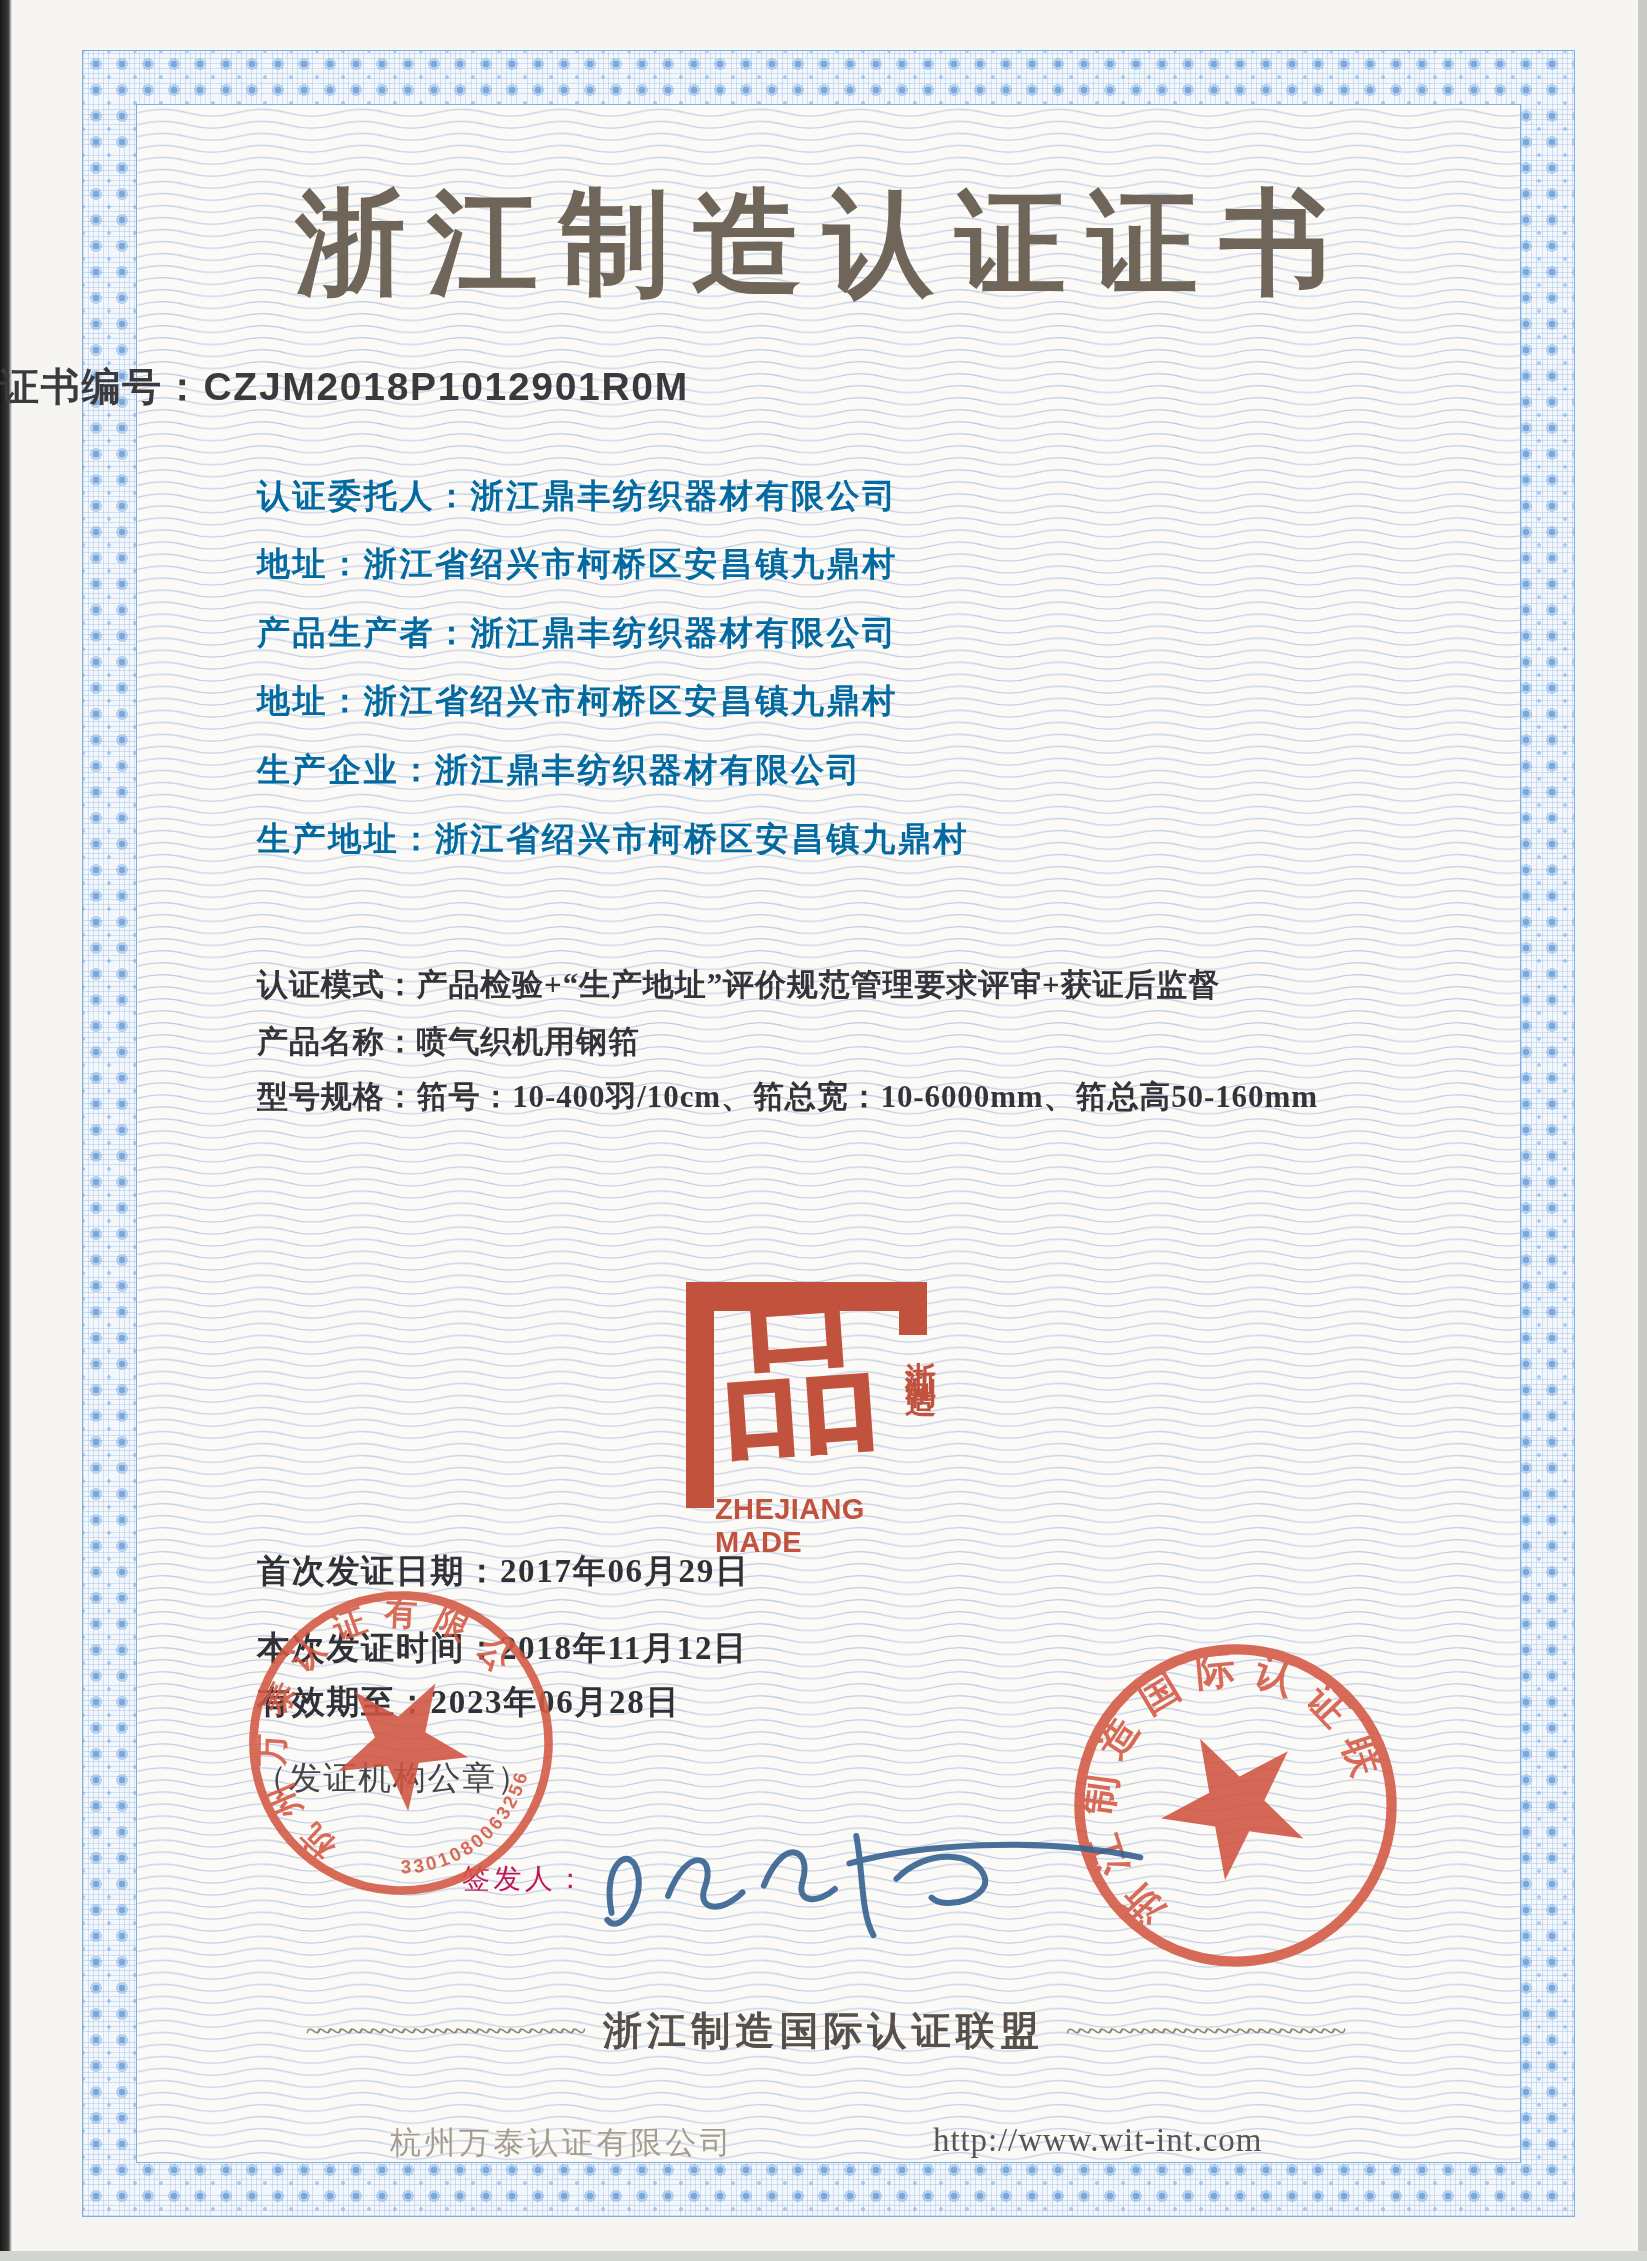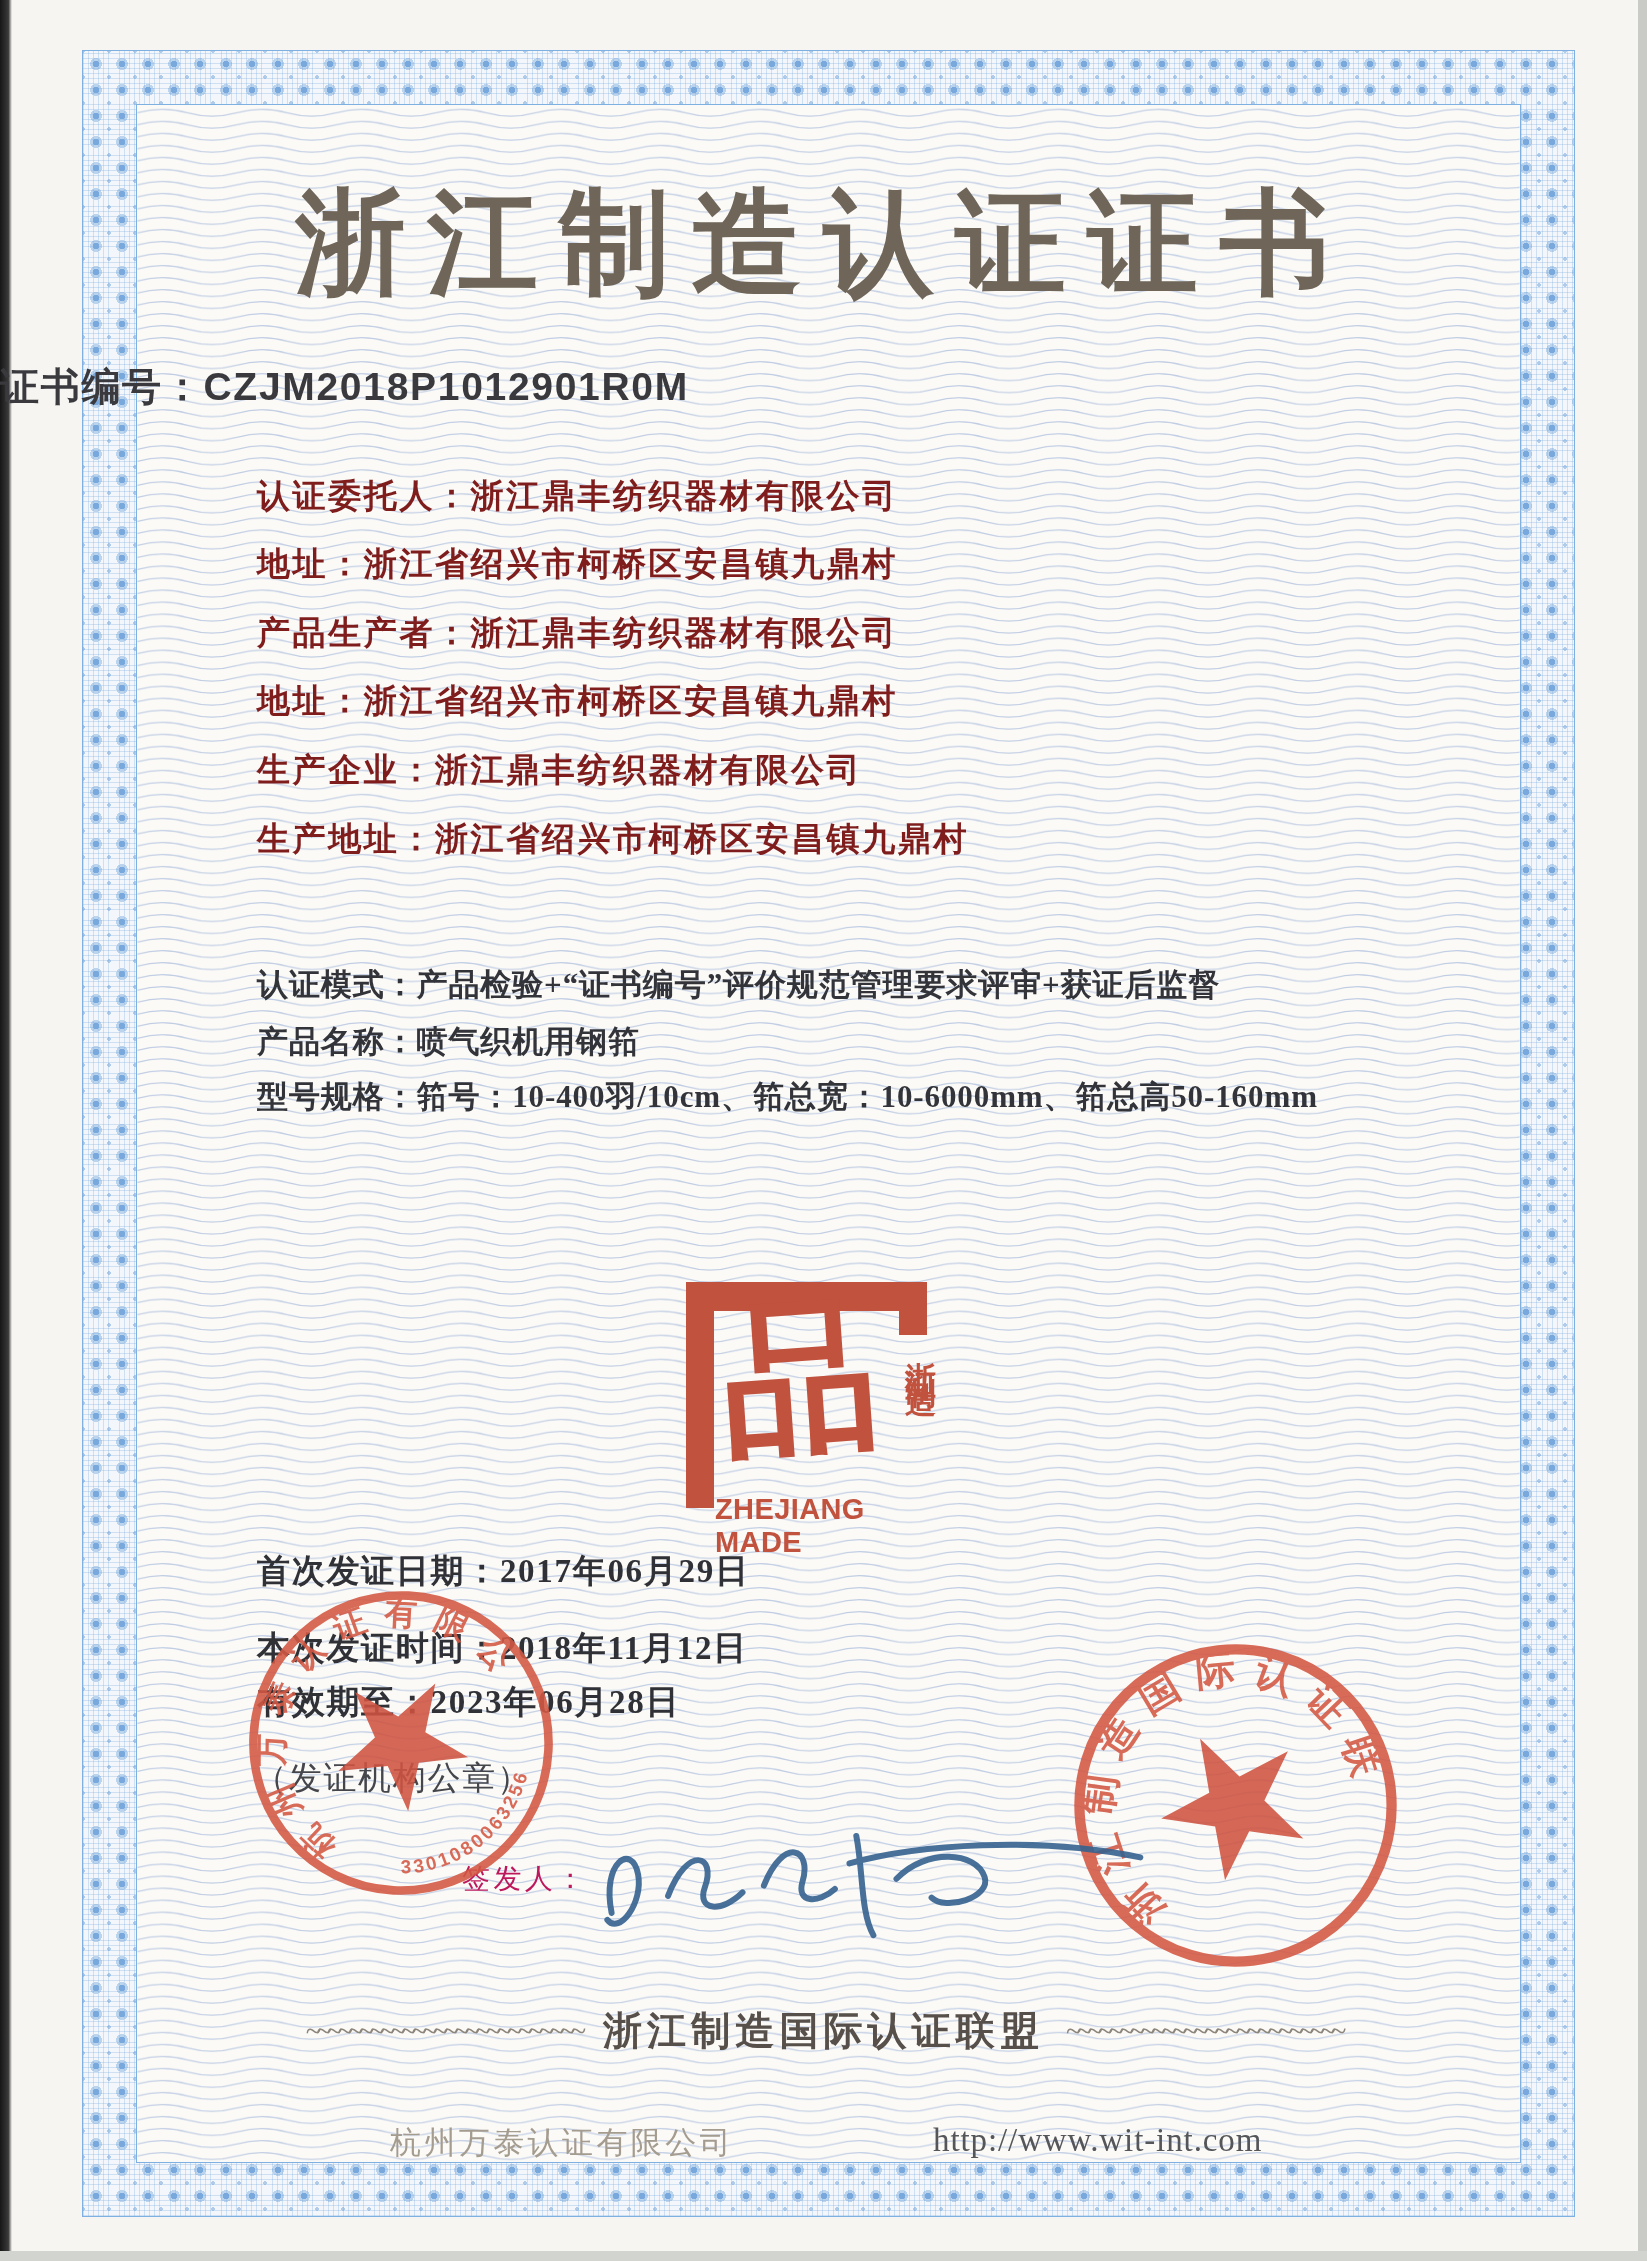--- a/index.html
+++ b/index.html
@@ -21,21 +21,21 @@
          background-size:26px 26px,26px 26px,auto,auto;
          background-position:0 0,13px 13px,0 0,0 0;}
   .inner{position:absolute;inset:53px;border:1.7px solid #7fb0e2;background:#fbfaf7;overflow:hidden;}
   .waves{position:absolute;inset:0;width:100%;height:100%;}
 
   .abs{position:absolute;z-index:2;}
   .title{left:0;top:170px;width:1647px;text-align:center;font-size:110px;font-weight:800;
          color:#6f6659;letter-spacing:22px;transform:scaleY(1.04);}
   .certno{left:0;top:360px;width:1647px;text-align:left;font-size:39px;font-weight:700;
           color:#3a3a3e;font-family:"Liberation Sans","DejaVu Sans",sans-serif;letter-spacing:1.7px;}
-  .fieldline{left:257px;width:1201px;font-size:33px;font-weight:700;color:#7f1d1d;letter-spacing:2.6px;}
+  .fieldline{left:257px;width:1201px;font-size:33px;font-weight:700;color:#0369a1;letter-spacing:2.6px;}
   .stdline{left:257px;width:1244px;font-size:31px;font-weight:600;color:#33343a;letter-spacing:0.9px;}
   .statement{left:257px;top:1148px;width:1158px;font-size:31px;color:#3a3b40;line-height:63px;
              text-align:justify;text-indent:2em;}
   .dateline{left:257px;width:772px;font-size:33px;font-weight:700;color:#303136;letter-spacing:1.7px;}
   .sealnote{left:254px;top:1756px;font-size:33px;color:#45464b;letter-spacing:1.7px;}
   .issuer{left:462px;top:1860px;font-size:28px;color:#be185d;letter-spacing:3.4px;}
 
   
   .logo{left:686px;top:1282px;width:250px;height:247px;z-index:2;}
   .logo .bar-top{position:absolute;left:0;top:0;width:240px;height:29px;background:#c0523e;}
@@ -78,21 +78,21 @@
   <div class="abs title">浙江制造认证证书</div>
   <div class="abs certno">证书编号：CZJM2018P1012901R0M</div>
 
   <div class="abs fieldline" style="top:474px">认证委托人：浙江鼎丰纺织器材有限公司</div>
   <div class="abs fieldline" style="top:542px">地址：浙江省绍兴市柯桥区安昌镇九鼎村</div>
   <div class="abs fieldline" style="top:611px">产品生产者：浙江鼎丰纺织器材有限公司</div>
   <div class="abs fieldline" style="top:679px">地址：浙江省绍兴市柯桥区安昌镇九鼎村</div>
   <div class="abs fieldline" style="top:817px">生产地址：浙江省绍兴市柯桥区安昌镇九鼎村</div>
   <div class="abs fieldline" style="top:748px">生产企业：浙江鼎丰纺织器材有限公司</div>
 
-  <div class="abs stdline" style="top:964px">认证模式：产品检验+“证书编号”评价规范管理要求评审+获证后监督</div>
+  <div class="abs stdline" style="top:964px">认证模式：产品检验+“生产地址”评价规范管理要求评审+获证后监督</div>
   <div class="abs stdline" style="top:1021px">产品名称：喷气织机用钢筘</div>
   <div class="abs stdline" style="top:1076px">型号规格：筘号：10-400羽/10cm、筘总宽：10-6000mm、筘总高50-160mm</div>
 
 
   <div class="abs logo">
     <div class="bar-top"></div>
     <div class="stub"></div>
     <div class="bar-left"></div>
     <div class="mark">品</div>
     <div class="side">浙江制造</div>

